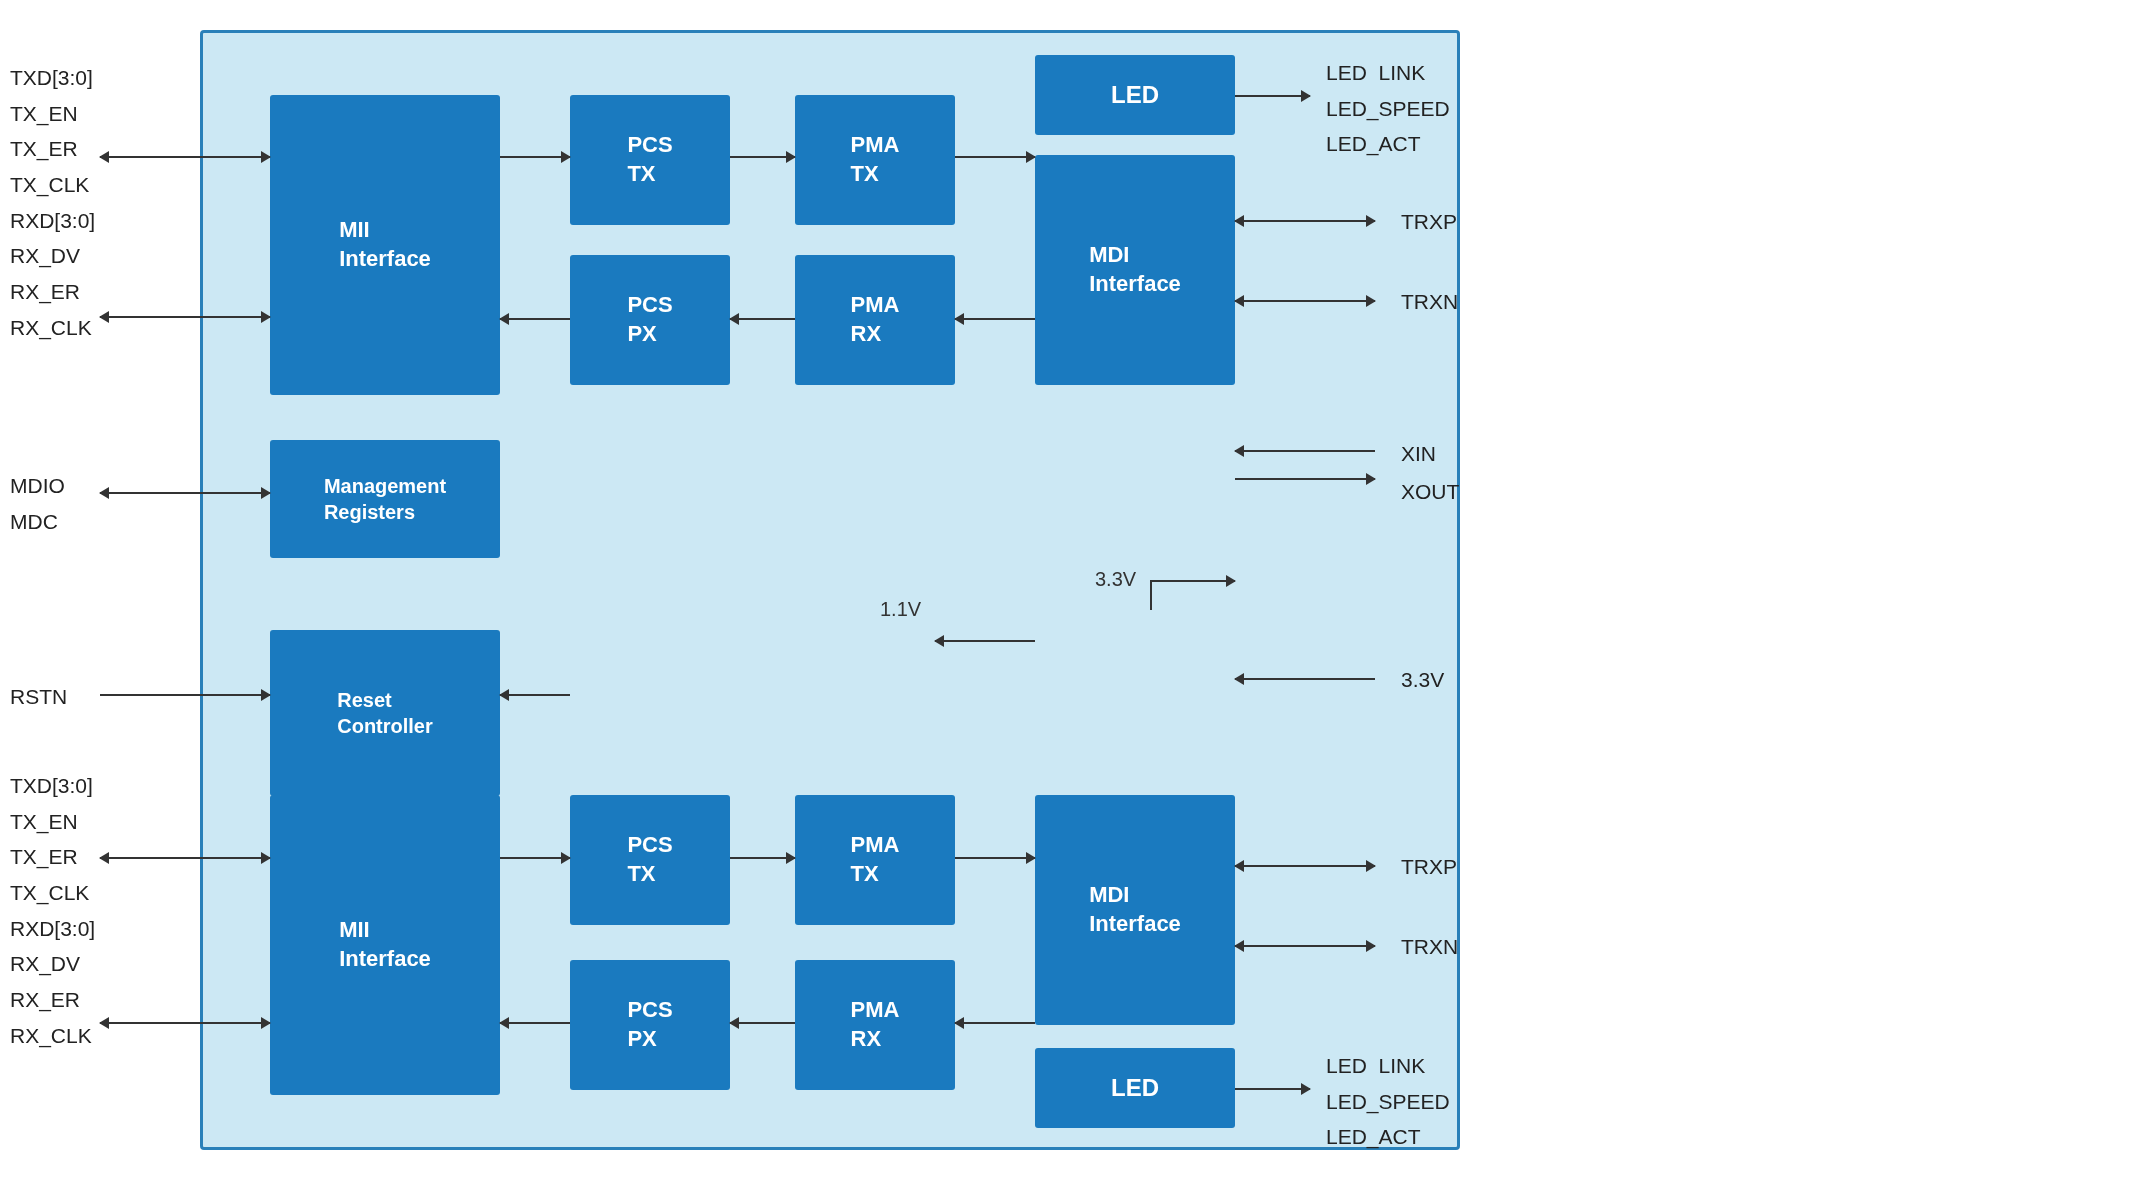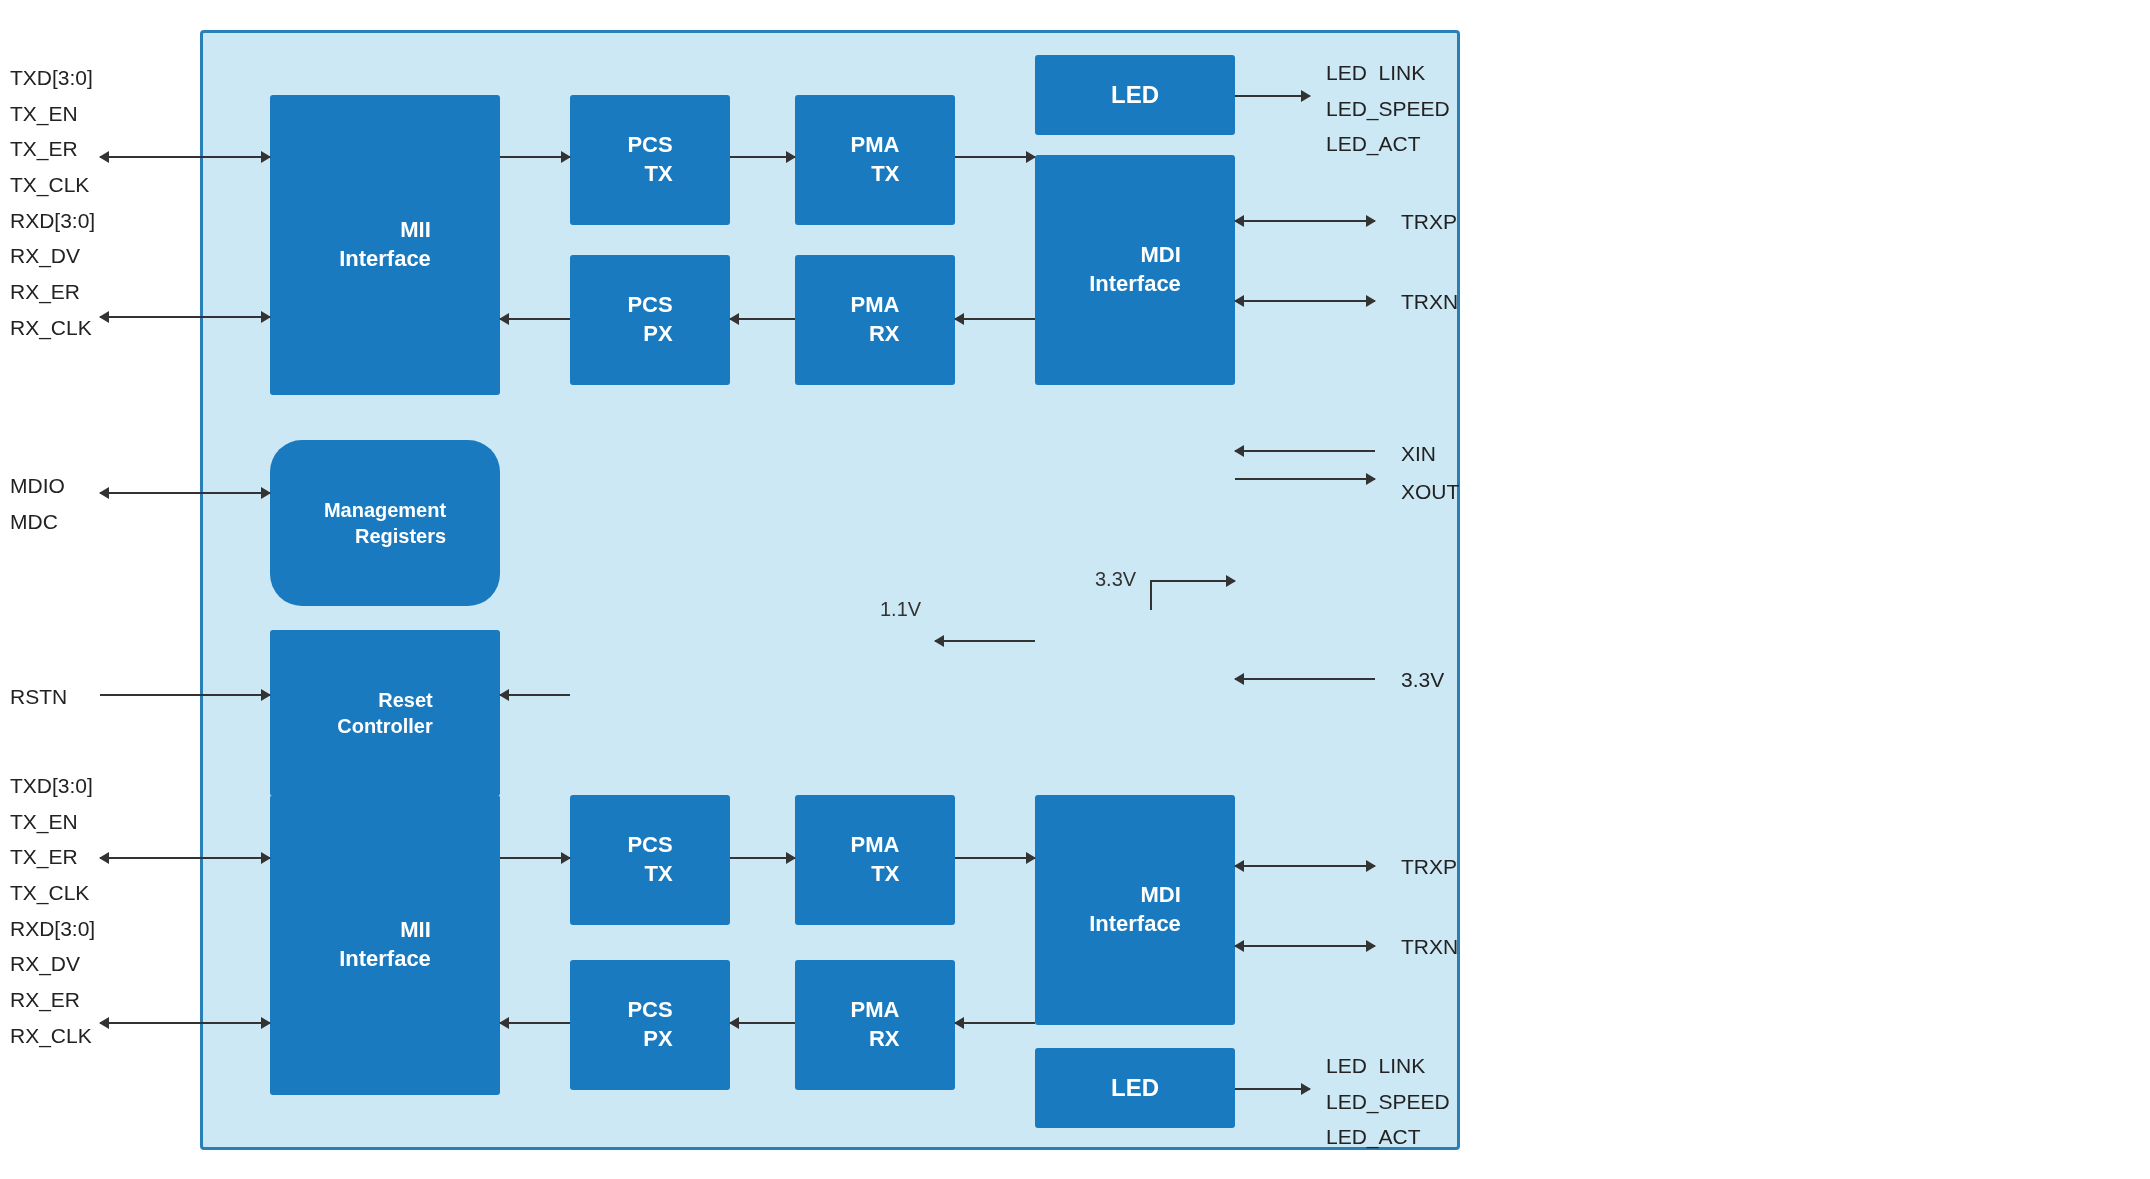--- a/index.html
+++ b/index.html
@@ -35,21 +35,21 @@
     
     .block {
       position: absolute;
       background: #1a7abf;
       border: none;
       border-radius: 3px;
       color: #fff;
       display: flex;
       align-items: center;
       justify-content: center;
-      text-align: right;
+      text-align: left;
       font-size: 22px;
       font-weight: bold;
       line-height: 1.3;
     }
 
     
     .label {
       position: absolute;
       font-size: 21px;
       color: #222;
@@ -100,21 +100,21 @@
   </div>
 
   <div class="block" style="left:1035px; top:55px; width:200px; height:80px; font-size:24px;">
     LED
   </div>
 
   <div class="block" style="left:1035px; top:155px; width:200px; height:230px;">
     MDI<br>Interface
   </div>
 
-  <div class="block" style="left:270px; top:440px; width:230px; height:166px; font-size:20px;border-radius:32px;">
+  <div class="block" style="left:270px; top:440px; width:230px; height:118px; font-size:20px;">
     Management<br>Registers
   </div>
 
 
 
   <div class="block" style="left:270px; top:630px; width:230px; height:166px; font-size:20px;">
     Reset<br>Controller
   </div>
 
 

